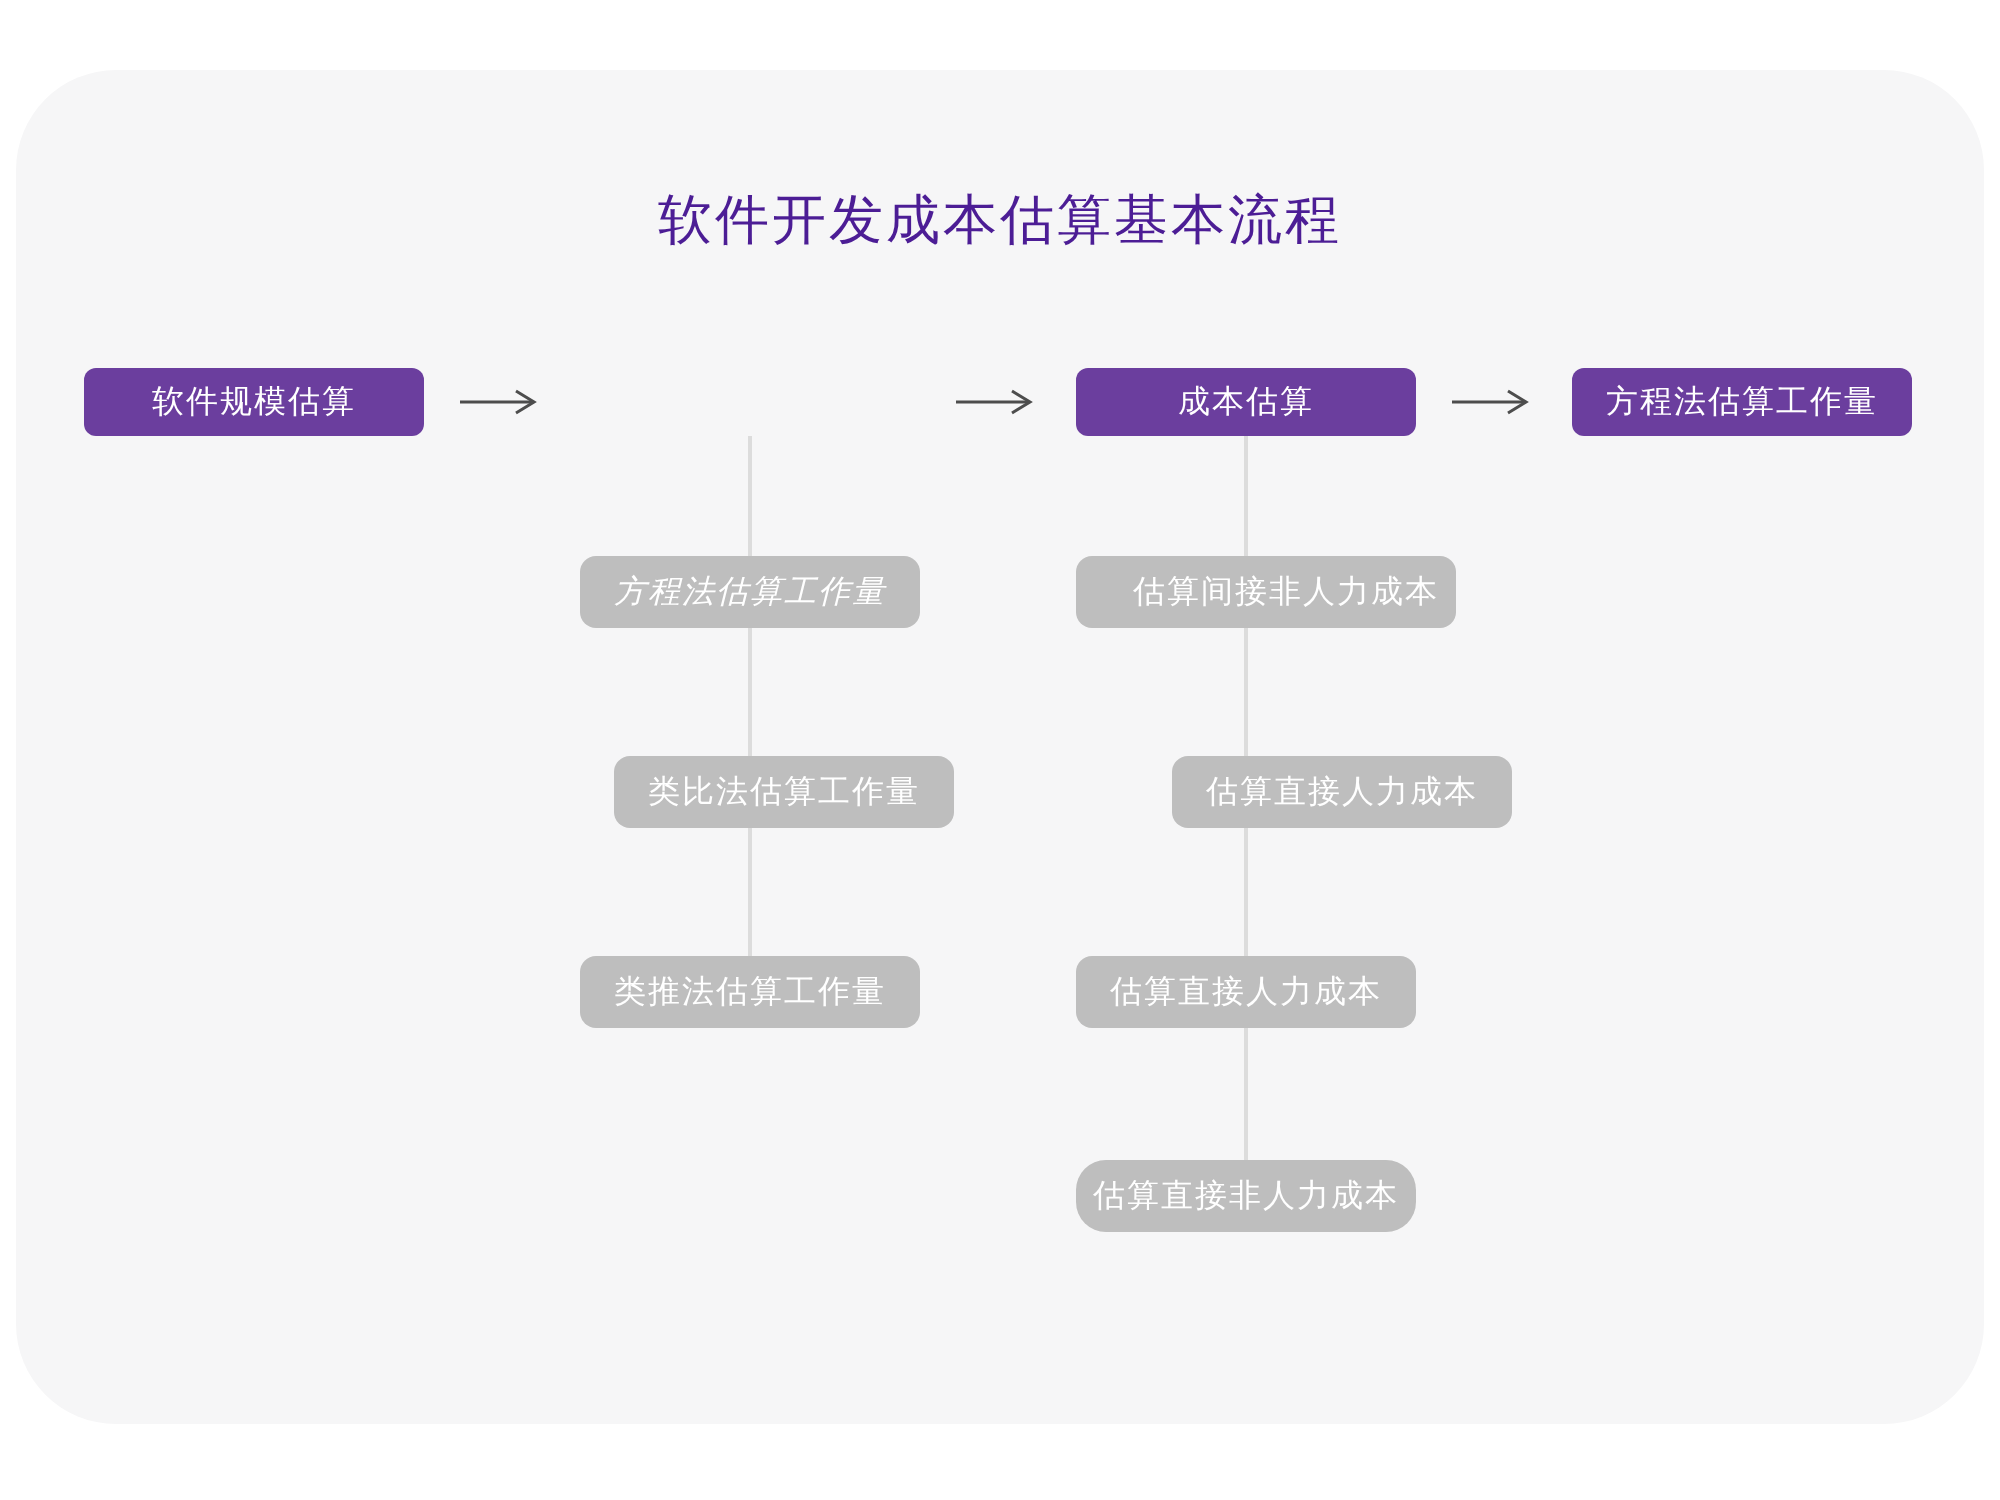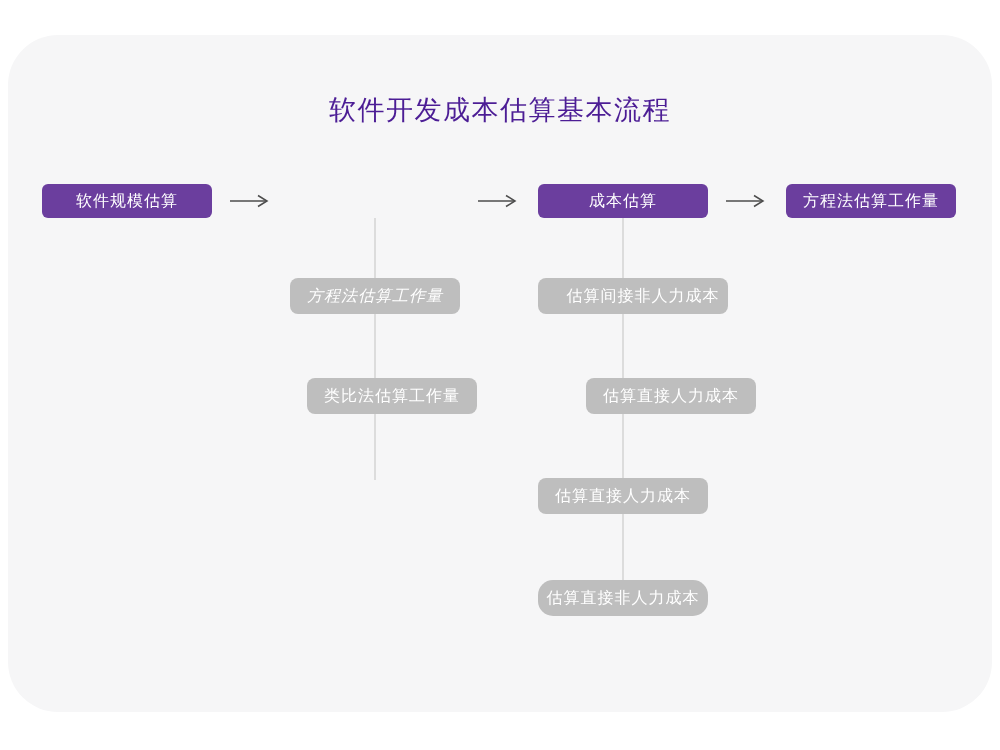--- a/index.html
+++ b/index.html
@@ -96,19 +96,20 @@
 
   <svg class="arrow" style="left:724px; top:193px;" viewBox="0 0 44 16">
     <line x1="2" y1="8" x2="38" y2="8" stroke="#4d4d4d" stroke-width="1.5"></line>
     <polyline points="30,2.5 39,8 30,13.5" fill="none" stroke="#4d4d4d" stroke-width="1.5"></polyline>
   </svg>
 
   <div class="node main" style="left:786px; top:184px;">方程法估算工作量</div>
 
   <div class="node sub" style="left:290px; top:278px;font-style:italic;">方程法估算工作量</div>
   <div class="node sub" style="left:290px; top:378px;margin-left:17px;">类比法估算工作量</div>
+  <div class="node sub" style="left:290px; top:478px;">类推法估算工作量</div>
 
   <div class="node sub" style="left:538px; top:278px;padding-left:20px;">估算间接非人力成本</div>
   <div class="node sub" style="left:538px; top:378px;margin-left:48px;">估算直接人力成本</div>
   <div class="node sub" style="left:538px; top:478px;">估算直接人力成本</div>
   <div class="node sub" style="left:538px; top:580px;border-radius:15px;">估算直接非人力成本</div>
 
 </div>
 
 </body></html>

